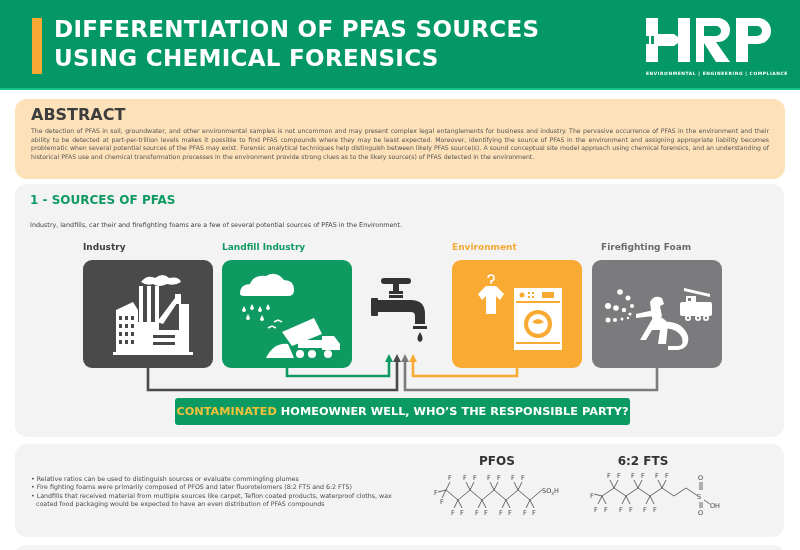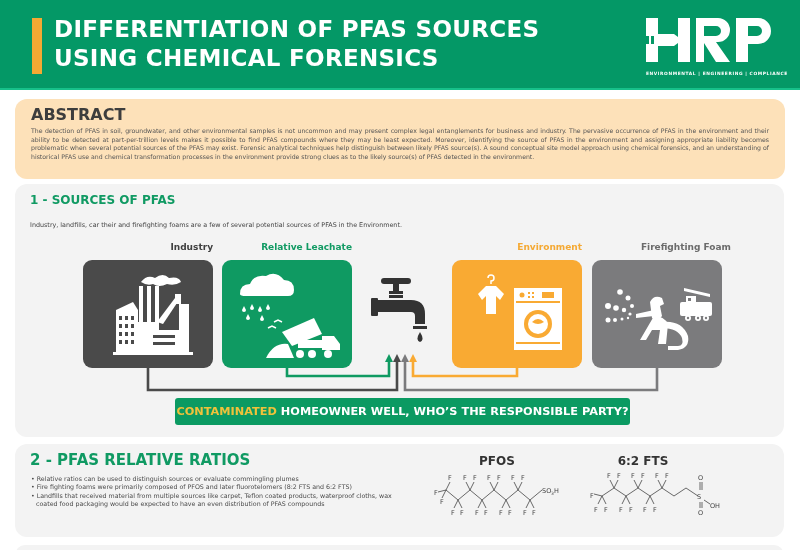--- a/index.html
+++ b/index.html
@@ -15,21 +15,21 @@
   .abstract p { font-family: "DejaVu Sans", sans-serif; font-size: 6.2px; line-height: 8.6px; color: #555; margin-top: 3px; text-align: justify; }
 
   .panel { position: absolute; left: 15px; width: 769px; background: #f3f3f3; border-radius: 12px; }
   .panel1 { top: 184px; height: 253px; }
   .panel2 { top: 444px; height: 93px; }
   .panel3 { top: 545px; height: 20px; }
   .panel h3 { position: absolute; left: 15px; font-family: "DejaVu Sans", sans-serif; font-weight: bold; color: #109a63; font-size: 12px; }
   .panel1 h3 { top: 9px; }
   .panel1 .intro { position: absolute; left: 15px; top: 37px; font-size: 6.4px; color: #444; }
 
-  .src-label { position: absolute; font-size: 9px; font-weight: bold; text-align: right; width: 130px; }
+  .src-label { position: absolute; font-size: 9px; font-weight: bold; text-align: left; width: 130px; }
   .src-box { position: absolute; width: 130px; height: 108px; border-radius: 9px; }
   .box-industry { left: 68px; top: 76px; background: #4a4a4a; }
   .box-landfill { left: 207px; top: 76px; background: #0f9a62; }
   .box-laundry { left: 437px; top: 76px; background: #f9aa33; }
   .box-fire { left: 577px; top: 76px; background: #7b7b7d; }
   .lbl-industry { left: 68px; top: 58px; color: #404040; }
   .lbl-landfill { left: 207px; top: 58px; color: #119a63; }
   .lbl-laundry { left: 437px; top: 58px; color: #f5a933; }
   .lbl-fire { left: 586px; top: 58px; color: #6b6b6b; }
   .src-box svg, .faucet svg, .pipes svg { position: absolute; left: 0; top: 0; }
@@ -77,21 +77,21 @@
 <div class="abstract">
   <h2>ABSTRACT</h2>
   <p>The detection of PFAS in soil, groundwater, and other environmental samples is not uncommon and may present complex legal entanglements for business and industry.  The pervasive occurrence of PFAS in the environment and their ability to be detected at part-per-trillion levels makes it possible to find PFAS compounds where they may be least expected.  Moreover, identifying the source of PFAS in the environment and assigning appropriate liability becomes problematic when several potential sources of the PFAS may exist.  Forensic analytical techniques help distinguish between likely PFAS source(s).  A sound conceptual site model approach using chemical forensics, and an understanding of historical PFAS use and chemical transformation processes in the environment provide strong clues as to the likely source(s) of PFAS detected in the environment.</p>
 </div>
 
 <div class="panel panel1">
   <h3>1 - SOURCES OF PFAS</h3>
   <div class="intro">Industry, landfills, car their and firefighting foams are a few of several potential sources of PFAS in the Environment.</div>
 
   <div class="src-label lbl-industry">Industry</div>
-  <div class="src-label lbl-landfill">Relative Leachate</div>
+  <div class="src-label lbl-landfill">Landfill Industry</div>
   <div class="src-label lbl-laundry">Environment</div>
   <div class="src-label lbl-fire">Firefighting Foam</div>
 
   <div class="src-box box-industry">
     <svg width="130" height="108">
       <g fill="#fff">
         <path d="M58 22 q6 -8 14 -4 q8 -6 14 0 q10 -2 12 4 q-6 4 -14 2 q-8 4 -14 0 q-6 2 -12 -2z"></path>
         <rect x="56" y="26" width="4" height="44"></rect>
         <rect x="64" y="26" width="4" height="44"></rect>
         <rect x="72" y="26" width="4" height="44"></rect>
@@ -231,21 +231,20 @@
       <polygon points="394,178 398,170 402,178" fill="#f9aa33"></polygon>
     </svg>
   </div>
 
   <div class="banner">
     <span class="hl">CONTAMINATED</span><span> HOMEOWNER WELL, WHO’S THE RESPONSIBLE PARTY?</span>
   </div>
 </div>
 
 <div class="panel panel2">
-  <h3>2 - PFAS RELATIVE RATIOS</h3>
   <ul class="bullets">
     <li>Relative ratios can be used to distinguish sources or evaluate commingling plumes</li>
     <li>Fire fighting foams were primarily  composed of PFOS and later fluorotelomers (8:2 FTS and 6:2 FTS)</li>
     <li>Landfills that received material from multiple sources like carpet, Teflon coated products, waterproof cloths, wax coated food packaging would be expected to have an even distribution of PFAS compounds</li>
   </ul>
 
   <div class="chem chem-pfos">
     <div class="chem-label" style="width:130px;">PFOS</div>
     <svg width="150" height="60">
       <g stroke="#444" stroke-width="0.8" fill="none">

